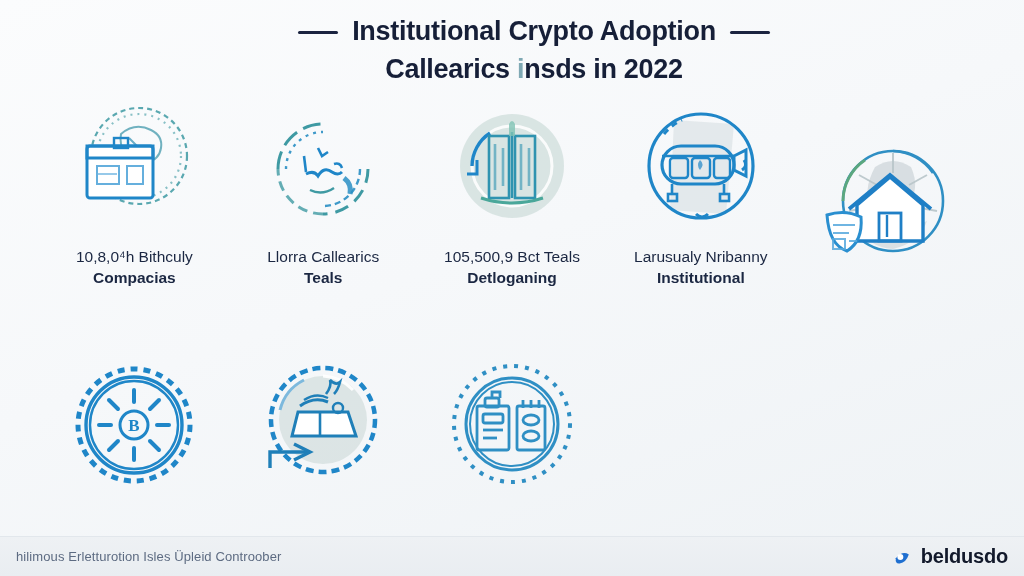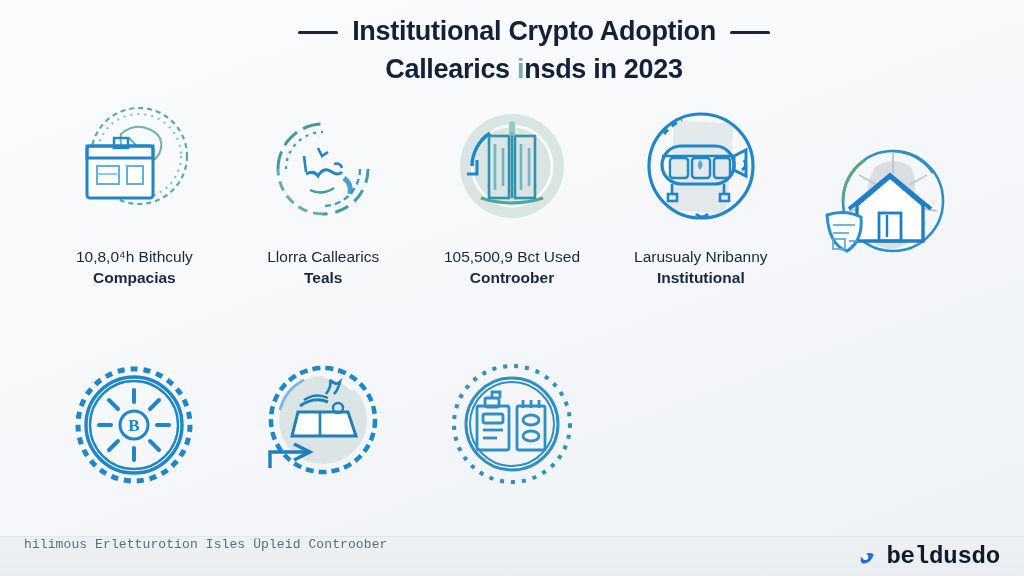--- a/index.html
+++ b/index.html
@@ -39,39 +39,39 @@
     margin-top:2px;text-align:center;font-size:15.5px;line-height:21px;
     color:#1b2742;font-weight:400;max-width:210px;
   }
   .label .l2{display:block;font-weight:bold;}
 
   
   .footer{
     flex:0 0 40px;height:40px;
     background:linear-gradient(180deg,#eef1f4 0%,#e9edf1 100%);
     border-top:1px solid #e2e7ec;
-    display:flex;justify-content:space-between;
-    padding:0 24px;box-sizing:border-box;font-family:Liberation Mono, monospace;
+    display:flex;align-items:center;justify-content:space-between;
+    padding:0 16px;box-sizing:border-box;
   }
   .footer-text{font-size:13px;color:#5d6b82;white-space:nowrap;letter-spacing:.1px;}
   .brand{display:flex;align-items:center;gap:7px;}
   .brand-mark{width:26px;height:26px;flex:0 0 26px;}
-  .brand-name{font-size:24px;font-weight:700;color:#12192b;letter-spacing:-.2px;}
+  .brand-name{font-size:20px;font-weight:700;color:#12192b;letter-spacing:-.2px;}
 </style>
 </head>
 <body>
 
 <div class="stage">
 
   <div class="title-block">
     <div class="title-line">
       <span class="dash"></span><span>Institutional Crypto Adoption</span><span class="dash"></span>
     </div>
     <div class="title-line">
-      <span>Callearics </span><span class="tint">i</span><span>nsds in 2023</span>
+      <span>Callearics </span><span class="tint">i</span><span>nsds in 2022</span>
     </div>
   </div>
 
   <div class="grid">
 
     <div class="cell">
       <div class="icon-wrap">
         <svg viewBox="0 0 150 150">
           <g fill="none" stroke="#3f9aa3" stroke-width="2.2" opacity=".85">
             <circle cx="80" cy="62" r="48" stroke-dasharray="5 4"></circle>
@@ -133,22 +133,22 @@
             <line x1="58" y1="50" x2="58" y2="96" opacity=".6"></line>
             <line x1="66" y1="54" x2="66" y2="92" opacity=".6"></line>
             <line x1="84" y1="50" x2="84" y2="96" opacity=".6"></line>
             <line x1="92" y1="54" x2="92" y2="92" opacity=".6"></line>
           </g>
           <path d="M44 104 q31 10 62 0" fill="none" stroke="#4aa79a" stroke-width="3"></path>
           <path d="M72 30 q3 -6 6 0 l0 12 l-6 0z" fill="#7fc3b4" opacity=".8"></path>
         </svg>
       </div>
       <div class="label">
-        <span>105,500,9 Bct Used</span>
-        <span class="l2">Controober</span>
+        <span>105,500,9 Bct Teals</span>
+        <span class="l2">Detloganing</span>
       </div>
     </div>
 
     <div class="cell">
       <div class="icon-wrap">
         <svg viewBox="0 0 150 150">
           <path d="M48 26 L108 30 L100 120 L44 116 Z" fill="#dbe3e5" opacity=".7"></path>
           <circle cx="75" cy="72" r="52" fill="none" stroke="#1f86c8" stroke-width="3.2"></circle>
           <path d="M38 40 a52 52 0 0 1 18 -14" fill="none" stroke="#1f86c8" stroke-width="3" stroke-dasharray="6 5"></path>
           <path d="M118 66 q4 6 -2 10" fill="none" stroke="#1f86c8" stroke-width="3"></path>

